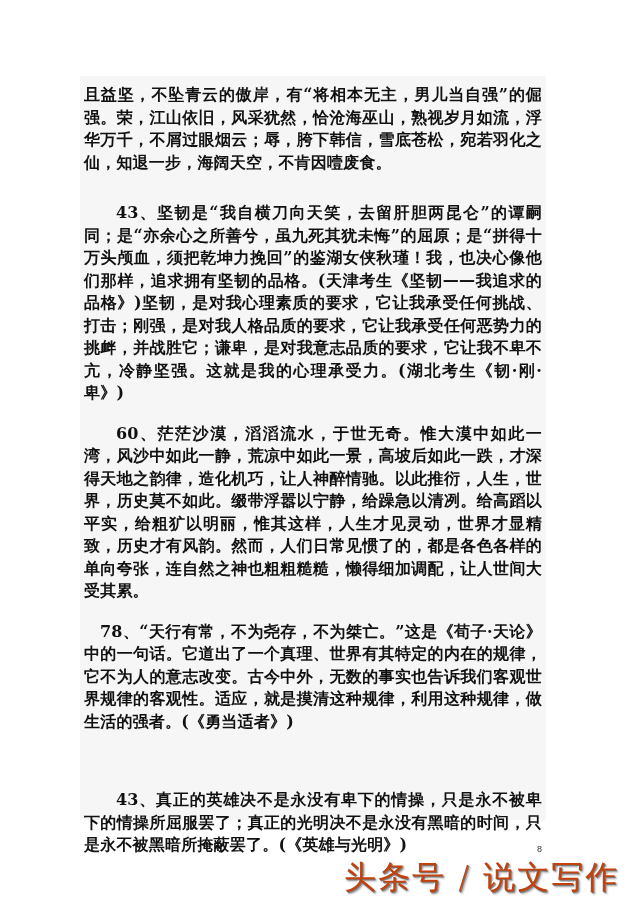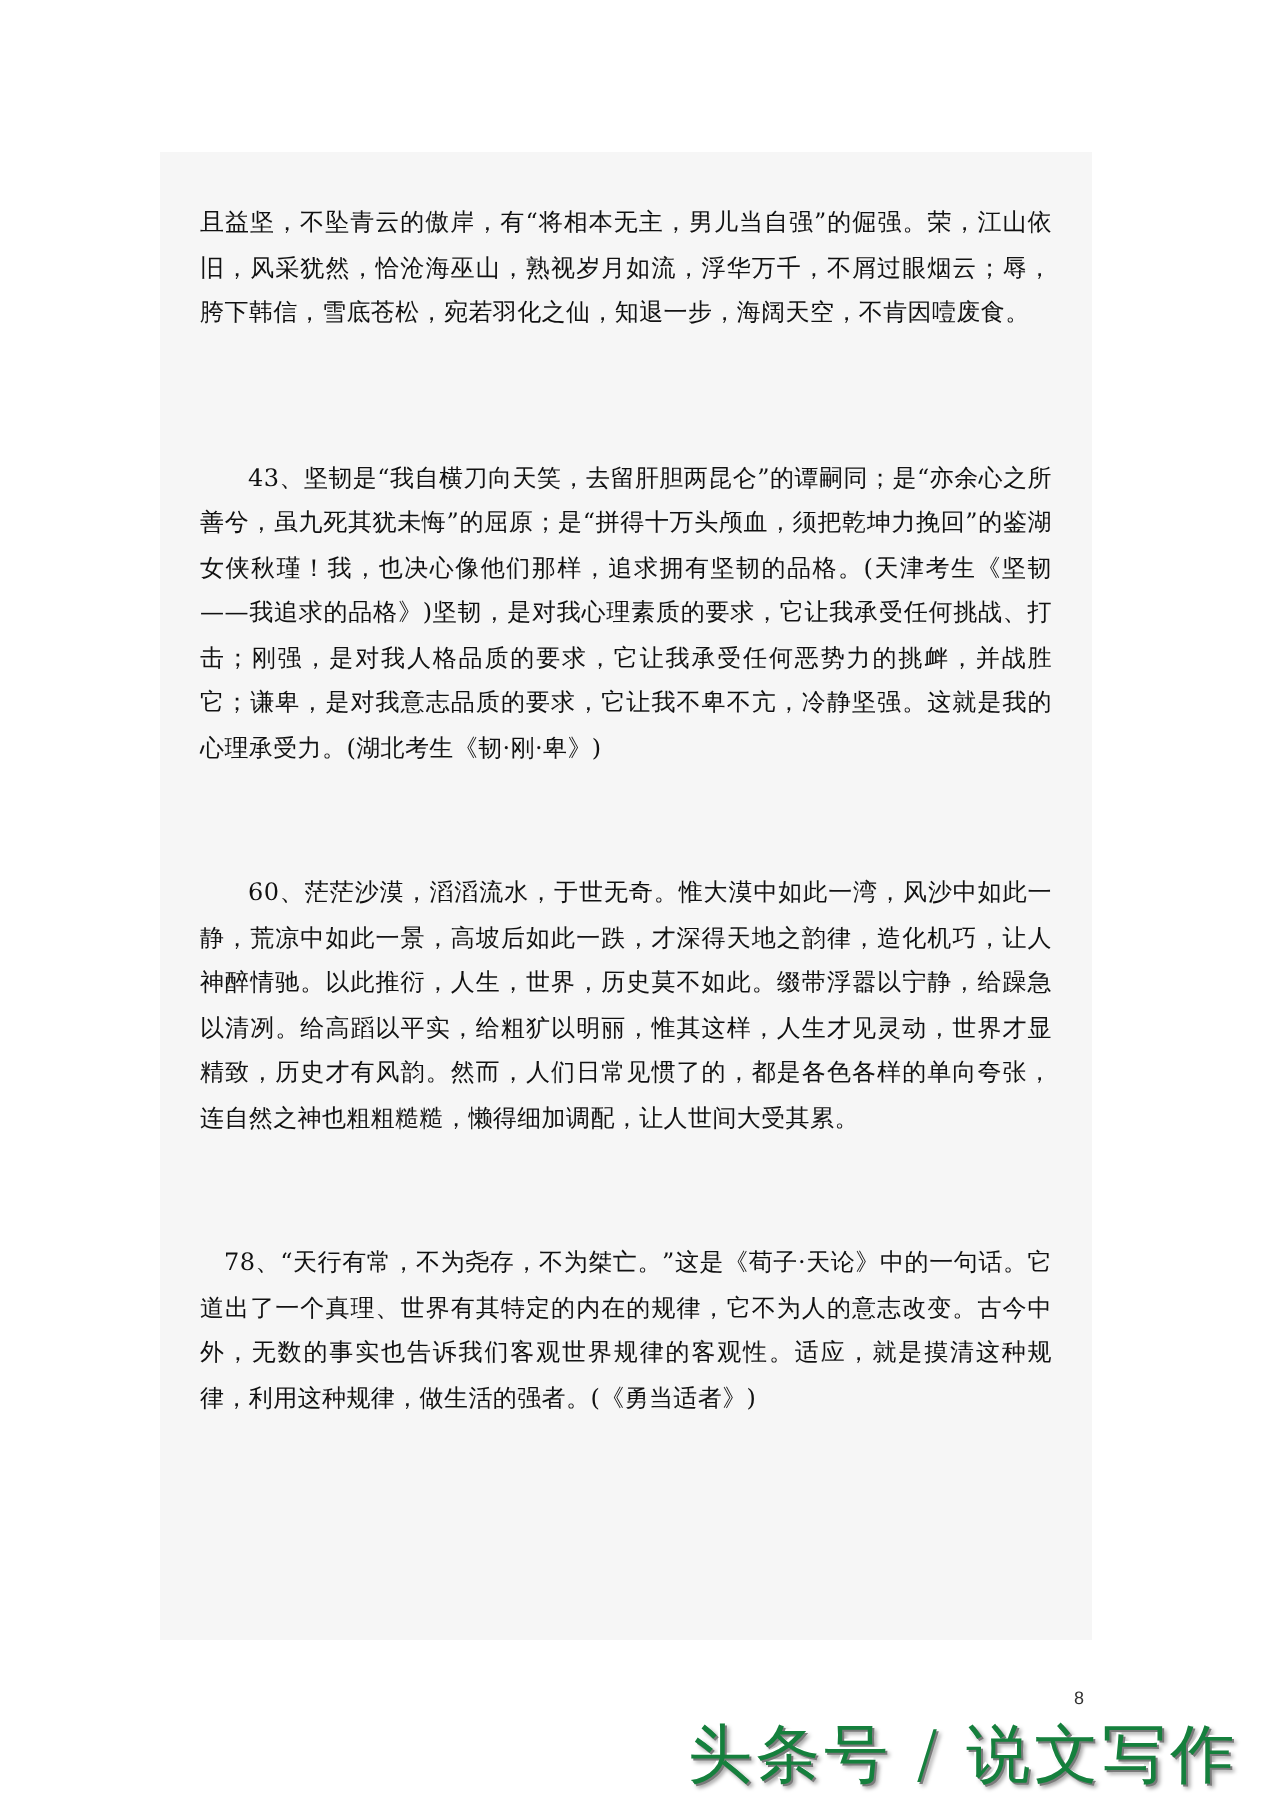--- a/index.html
+++ b/index.html
@@ -23,66 +23,67 @@
       height: 744px;
       background: #f6f6f6;
     }
     .content {
       position: absolute;
       left: 84px;
       top: 84px;
       width: 458px;
     }
     .para {
-      font-size: 12px;
+      font-size: 16px;
       line-height: 22.5px;
-      margin: 16px;
+      margin: 0;
       text-align: justify;
       letter-spacing: 0.2px;
-      font-weight: normal;
+      font-weight: bold;
     }
     .para.indent { text-indent: 2em; }
     .para.indent-small { text-indent: 1em; }
     .gap { height: 18px; }
     .gap-lg { height: 28px; }
     .page-number {
       position: absolute;
       left: 537px;
       top: 844px;
       font-family: "Liberation Sans", sans-serif;
       font-size: 9px;
       color: #333;
     }
     .watermark {
       position: absolute;
       left: 344px;
       top: 856px;
       font-family: "DejaVu Sans", sans-serif;
       font-size: 32px;
       letter-spacing: 2px;
-      color: #15803d;
+      color: #c2410c;
       text-shadow: 1px 1px 0 #7a7a7a, -1px -1px 0 #ffffff, 2px 2px 2px #9a9a9a;
       font-weight: 300;
       white-space: nowrap;
     }
   </style>
 </head>
 <body>
 
 <div class="page-band"></div>
 
 <div class="content">
   <p class="para">且益坚，不坠青云的傲岸，有“将相本无主，男儿当自强”的倔强。荣，江山依旧，风采犹然，恰沧海巫山，熟视岁月如流，浮华万千，不屑过眼烟云；辱，胯下韩信，雪底苍松，宛若羽化之仙，知退一步，海阔天空，不肯因噎废食。</p>
   <div class="gap-lg"></div>
   <p class="para indent">43、坚韧是“我自横刀向天笑，去留肝胆两昆仑”的谭嗣同；是“亦余心之所善兮，虽九死其犹未悔”的屈原；是“拼得十万头颅血，须把乾坤力挽回”的鉴湖女侠秋瑾！我，也决心像他们那样，追求拥有坚韧的品格。(天津考生《坚韧——我追求的品格》)坚韧，是对我心理素质的要求，它让我承受任何挑战、打击；刚强，是对我人格品质的要求，它让我承受任何恶势力的挑衅，并战胜它；谦卑，是对我意志品质的要求，它让我不卑不亢，冷静坚强。这就是我的心理承受力。(湖北考生《韧·刚·卑》)</p>
   <div class="gap"></div>
   <p class="para indent">60、茫茫沙漠，滔滔流水，于世无奇。惟大漠中如此一湾，风沙中如此一静，荒凉中如此一景，高坡后如此一跌，才深得天地之韵律，造化机巧，让人神醉情驰。以此推衍，人生，世界，历史莫不如此。缀带浮嚣以宁静，给躁急以清冽。给高蹈以平实，给粗犷以明丽，惟其这样，人生才见灵动，世界才显精致，历史才有风韵。然而，人们日常见惯了的，都是各色各样的单向夸张，连自然之神也粗粗糙糙，懒得细加调配，让人世间大受其累。</p>
   <div class="gap"></div>
   <p class="para indent-small">78、“天行有常，不为尧存，不为桀亡。”这是《荀子·天论》中的一句话。它道出了一个真理、世界有其特定的内在的规律，它不为人的意志改变。古今中外，无数的事实也告诉我们客观世界规律的客观性。适应，就是摸清这种规律，利用这种规律，做生活的强者。(《勇当适者》)</p>
   <div class="gap-lg"></div>
   <div class="gap-lg"></div>
+  <p class="para indent">43、真正的英雄决不是永没有卑下的情操，只是永不被卑下的情操所屈服罢了；真正的光明决不是永没有黑暗的时间，只是永不被黑暗所掩蔽罢了。(《英雄与光明》)</p>
   <div class="gap-lg"></div>
 
 </div>
 
 <div class="page-number">8</div>
 
 <div class="watermark">头条号 / 说文写作</div>
 
 </body></html>

